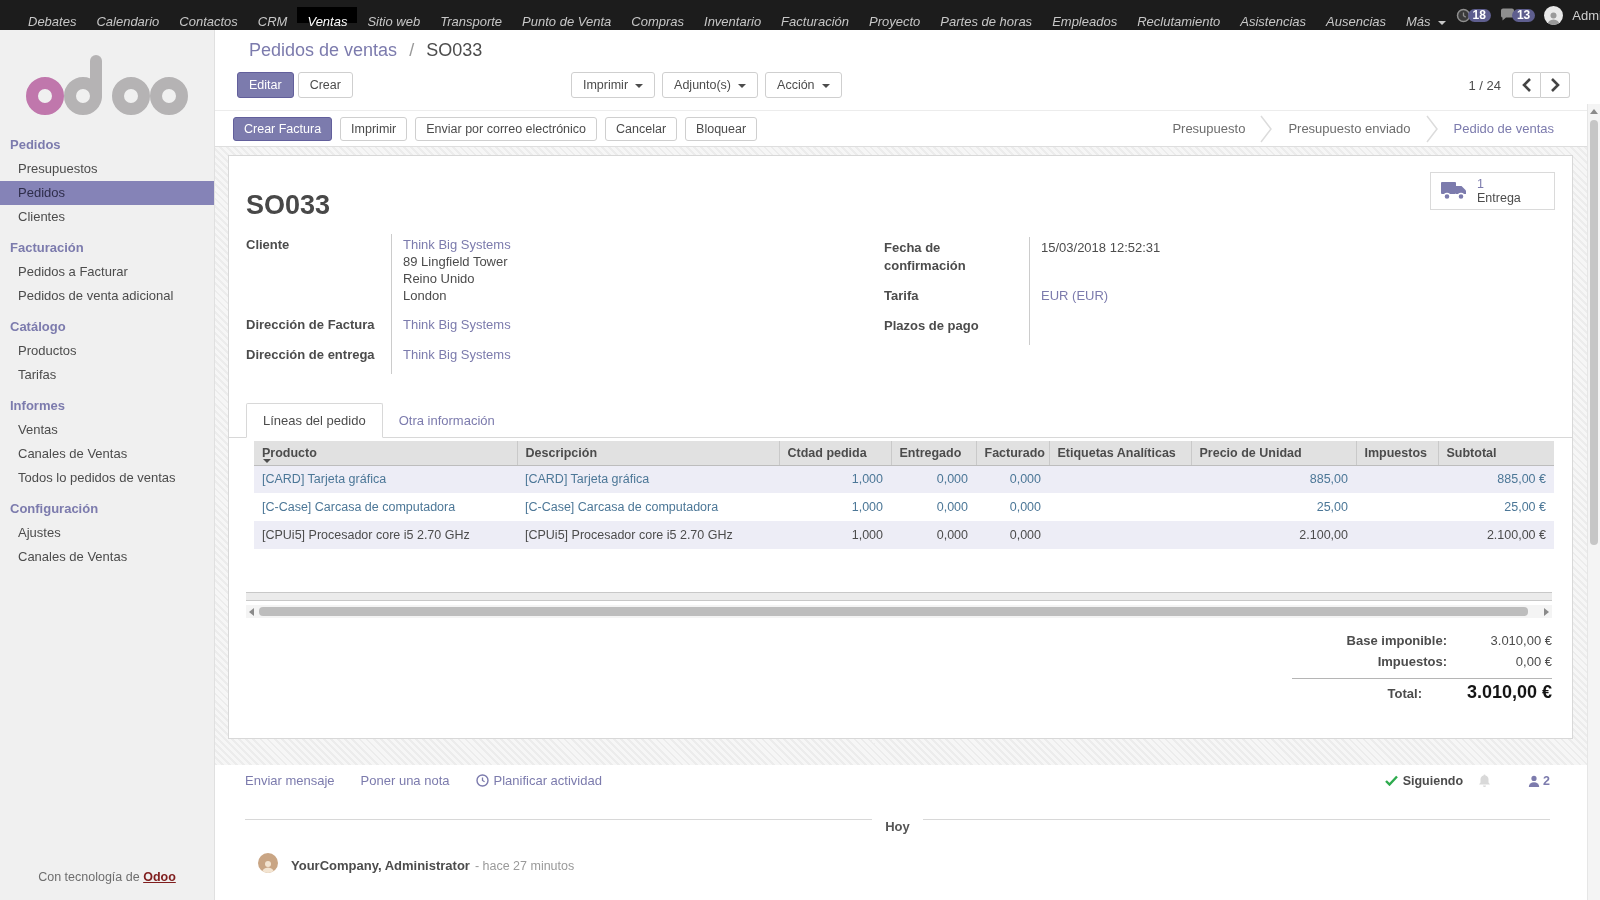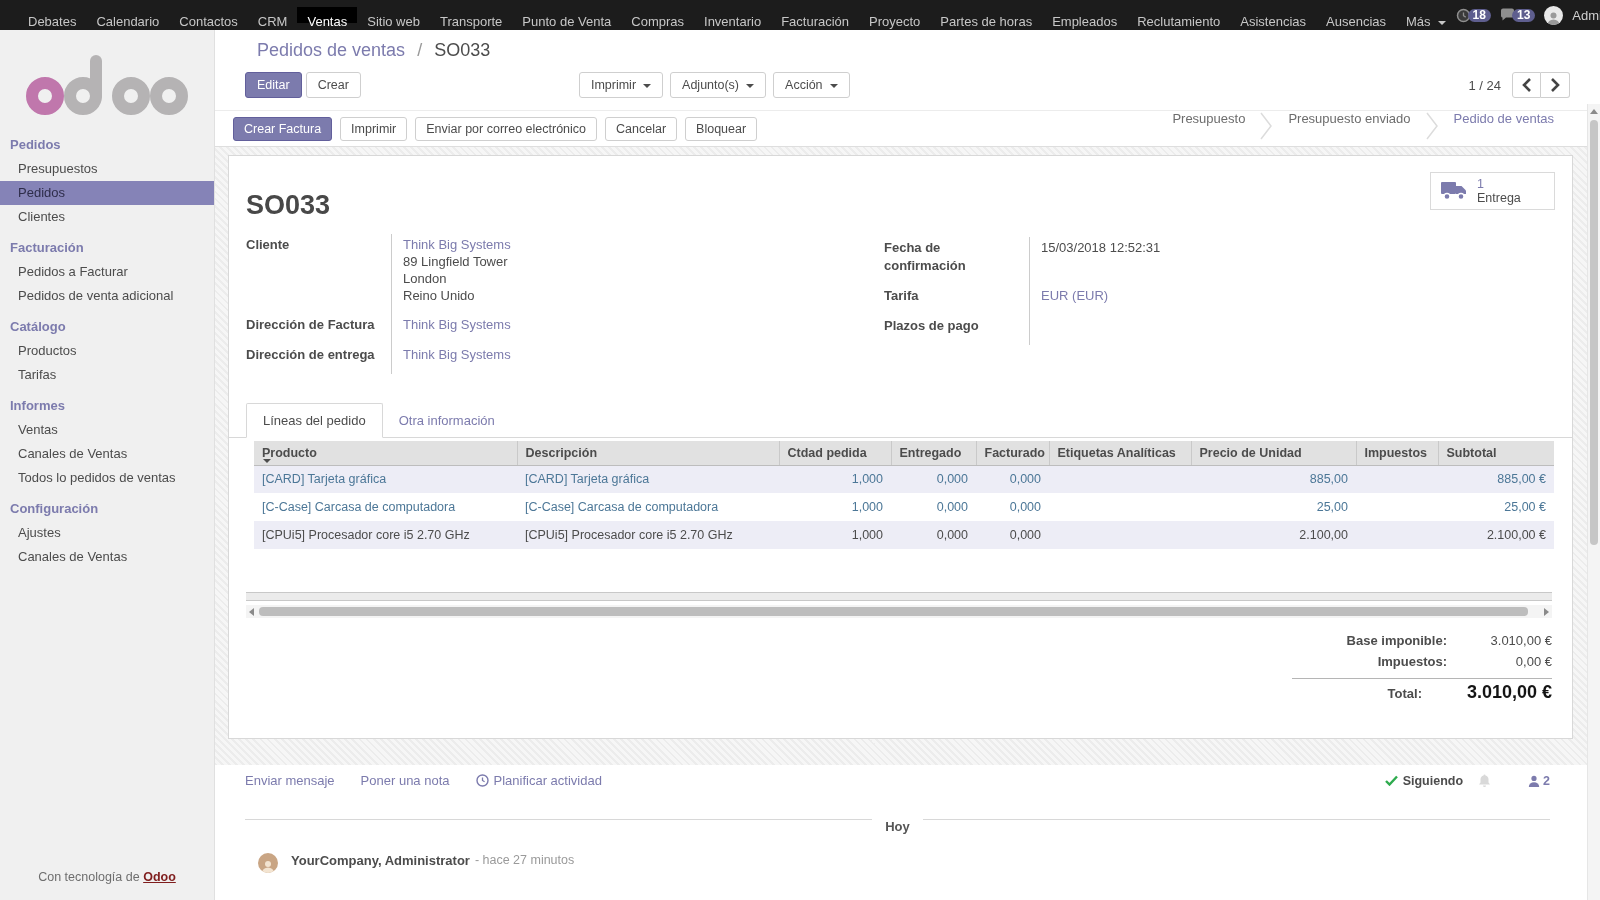--- a/index.html
+++ b/index.html
@@ -4,21 +4,21 @@
 <style>
   html,body{margin:0;padding:0;width:1600px;height:900px;overflow:hidden;
     font-family:"Liberation Sans",sans-serif;background:#fff;}
   *{box-sizing:border-box;}
   .screen{position:relative;width:1600px;height:900px;}
 
   
   .topbar{position:absolute;top:0;left:0;right:0;height:30px;background:#1c1c1c;
     display:flex;align-items:center;color:#c7c7c7;font-size:13px;z-index:9;}
   .menus{display:flex;align-items:center;padding-left:18px;height:30px;}
-  .menu{padding:0 10px;line-height:30px;height:16px;cursor:pointer;white-space:nowrap;}
+  .menu{padding:0 10px;line-height:30px;height:16px;cursor:pointer;white-space:nowrap;font-style:italic;}
   .menu.active{background:#000;color:#fff;}
   .topbar-right{margin-left:auto;display:flex;align-items:center;gap:9px;padding-right:14px;}
   .tb-badge{display:flex;align-items:center;cursor:pointer;}
   .tb-pill{background:#5e5e8e;color:#fff;font-size:12px;line-height:13px;border-radius:8px;
     padding:0 5px;margin-left:-3px;font-weight:bold;}
   .tb-avatar{width:19px;height:19px;border-radius:50%;background:#e9e9e9;overflow:hidden;
     display:flex;align-items:flex-end;justify-content:center;}
   .username{color:#cfcfcf;}
   .caret{display:inline-block;width:0;height:0;border-left:4px solid transparent;
     border-right:4px solid transparent;border-top:4px solid #4c4c4c;margin-left:7px;vertical-align:middle;}
@@ -31,21 +31,21 @@
   .side-section-title{color:#7c7bad;font-weight:bold;font-size:13px;padding:11px 0 5px 10px;}
   .side-item{font-size:13px;color:#4c4c4c;padding:4px 0 4px 18px;line-height:16px;cursor:pointer;}
   .side-item.active{background:#8583b7;color:#2e2d4a;}
   .sidebar-footer{position:absolute;bottom:16px;left:0;right:0;text-align:center;
     font-size:12.5px;color:#6e6e6e;}
   .sidebar-footer b{color:#7f1d1d;cursor:pointer;text-decoration:underline;}
 
   
   .content{position:absolute;left:215px;top:30px;right:0;bottom:0;background:#fff;}
 
-  .control-panel{position:absolute;top:0;left:12px;right:13px;height:80px;background:#fff;}
+  .control-panel{position:absolute;top:0;left:4px;right:13px;height:80px;background:#fff;}
   .breadcrumb{position:absolute;left:30px;top:10px;font-size:18px;color:#4c4c4c;}
   .breadcrumb .bc-link{color:#7c7bad;cursor:pointer;}
   .breadcrumb .bc-sep{color:#999;margin:0 7px;}
   .cp-row{position:absolute;left:18px;top:42px;right:17px;display:flex;align-items:center;}
   .btn{height:26px;font-size:12.5px;padding:0 11px;background:#fff;border:1px solid #cfcfcf;
     border-radius:3px;color:#4c4c4c;cursor:pointer;font-family:inherit;white-space:nowrap;}
   .btn.primary{background:#7c7bad;border-color:#625f9b;color:#fff;}
   .btn+.btn{margin-left:4px;}
   .dropdown-group{margin-left:218px;display:flex;gap:3px;}
   .pager{margin-left:auto;display:flex;align-items:center;gap:11px;font-size:13px;color:#4c4c4c;}
@@ -54,21 +54,21 @@
     align-items:center;justify-content:center;cursor:pointer;padding:0;}
   .pager-btn.prev{border-radius:3px 0 0 3px;}
   .pager-btn.next{border-radius:0 3px 3px 0;border-left:0;}
 
   .statusbar{position:absolute;top:80px;left:0;right:13px;height:37px;background:#fff;
     border-top:1px solid #ececec;border-bottom:1px solid #dedede;display:flex;align-items:center;
     padding-left:18px;}
   .sb-btn{height:24px;font-size:12.5px;padding:0 10px;background:#fff;border:1px solid #cfcfcf;
     border-radius:3px;color:#4c4c4c;cursor:pointer;font-family:inherit;white-space:nowrap;margin-right:8px;}
   .sb-btn.primary{background:#7c7bad;border-color:#625f9b;color:#fff;}
-  .sb-steps{margin-left:auto;display:flex;align-items:flex-start;height:100%;padding-right:18px;}
+  .sb-steps{margin-left:auto;display:flex;align-items:center;height:100%;padding-right:18px;}
   .step{padding:0 15px;font-size:13px;color:#6d6d6d;cursor:pointer;white-space:nowrap;}
   .step.active{color:#7c7bad;}
 
   .scroll-area{position:absolute;top:117px;left:0;right:13px;bottom:0;
     background:repeating-linear-gradient(45deg,#ececec 0 2px,#f6f6f6 2px 5px);}
 
   
   .sheet{position:absolute;left:13px;top:8px;width:1345px;height:584px;background:#fff;
     border:1px solid #d8d8d8;}
   .so-title{position:absolute;left:17px;top:16px;font-size:27px;font-weight:600;color:#484848;}
@@ -129,21 +129,21 @@
   .chatter-top{display:flex;align-items:center;}
   .compose-links{display:flex;gap:26px;align-items:center;}
   .chat-link{color:#7c7bad;cursor:pointer;display:flex;align-items:center;gap:5px;}
   .follow-area{margin-left:auto;display:flex;align-items:center;}
   .following{display:flex;align-items:center;gap:5px;font-weight:bold;color:#4c4c4c;font-size:12.5px;cursor:pointer;}
   .bell{margin-left:15px;cursor:pointer;display:flex;}
   .followers{margin-left:37px;display:flex;align-items:center;gap:3px;color:#7c7bad;
     font-weight:bold;font-size:12.5px;cursor:pointer;}
   .date-divider{margin-top:31px;display:flex;align-items:flex-start;gap:13px;color:#555;font-weight:600;}
   .dd-line{flex:1;height:1px;background:#d8d8d8;}
-  .message{margin-top:19px;display:flex;align-items:flex-start;margin-left:13px;}
+  .message{margin-top:19px;display:flex;align-items:flex-end;margin-left:13px;}
   .msg-avatar{width:20px;height:20px;border-radius:50%;background:#c9a584;overflow:hidden;
     display:flex;align-items:flex-end;justify-content:center;flex:0 0 20px;}
   .msg-author{font-weight:bold;color:#4c4c4c;margin-left:13px;}
   .msg-time{color:#9a9a9a;margin-left:5px;font-size:12.5px;}
 
   
   .vscrollbar{position:absolute;top:74px;right:0;width:13px;bottom:0;background:#f4f4f4;
     border-left:1px solid #e6e6e6;}
   .vs-arrow{position:absolute;top:5px;left:2px;width:0;height:0;border-left:4px solid transparent;
     border-right:4px solid transparent;border-bottom:5px solid #8a8a8a;cursor:pointer;}
@@ -310,22 +310,22 @@
             <span class="smb-count">1</span>
             <span class="smb-label">Entrega</span>
           </span>
         </div>
 
         <div class="fg fg-left">
           <div class="flabel">Cliente</div>
           <div class="fvalue">
             <div class="link">Think Big Systems</div>
             <div>89 Lingfield Tower</div>
+            <div>Reino Unido</div>
             <div>London</div>
-            <div>Reino Unido</div>
           </div>
           <div class="flabel">Dirección de Factura</div>
           <div class="fvalue">
             <span class="link">Think Big Systems</span>
           </div>
           <div class="flabel">Dirección de entrega</div>
           <div class="fvalue">
             <span class="link">Think Big Systems</span>
           </div>
         </div>

